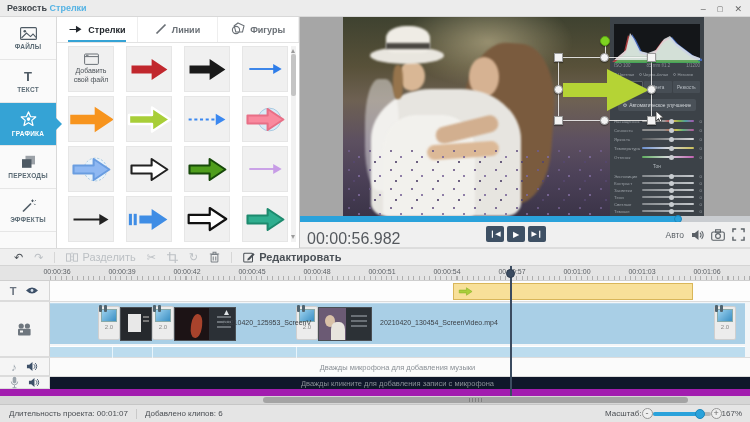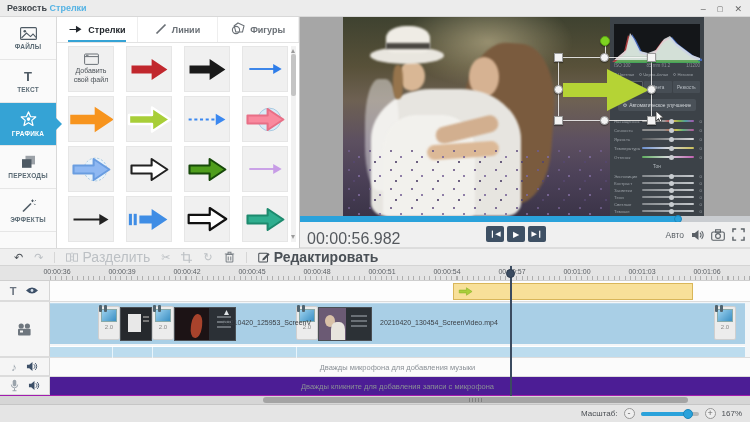--- a/index.html
+++ b/index.html
@@ -99,35 +99,35 @@
 #navbtns{position:absolute;left:186px;top:4px;display:flex;gap:3px}
 .navbtn{width:18px;height:16px;background:#3e5064;color:#fff;border-radius:2px;font-size:6px;display:flex;align-items:center;justify-content:center;cursor:pointer}
 #prev-right{position:absolute;right:5px;top:6px;display:flex;align-items:center;gap:7px;color:#5a6066}
 #auto-lbl{font-size:8.5px;cursor:pointer}
 #prev-right svg{cursor:pointer}
 
 #toolbar{position:absolute;left:0;top:248px;width:750px;height:18px;background:#efefef;border-top:1px solid #dcdcdc;border-bottom:1px solid #d4d4d4;display:flex;align-items:center;gap:11px;padding-left:14px}
 .tb{font-size:11px;line-height:1;cursor:pointer;display:flex;align-items:center;gap:4px}
 .tb.dis{color:#bcc0c4;cursor:default}
 .tb.en{color:#4a5056}
-.tb .tlabel{font-size:14px}
+.tb .tlabel{font-size:11px}
 .tbsep{width:1px;height:11px;background:#d6d6d6}
 #save-btn{position:absolute;right:3px;top:249px;width:87px;height:16px;background:linear-gradient(180deg,#33bb33,#28a428);border:1px solid #1f8f1f;border-radius:2px;color:#fff;font-size:8px;font-weight:bold;display:flex;align-items:center;justify-content:center;cursor:pointer;z-index:4}
 
 #ruler{position:absolute;left:0;top:266px;width:750px;height:15px;background:#e4e4e4;border-bottom:1px solid #cfcfcf}
 #ruler-ticks{position:absolute;left:50px;right:0;bottom:0;height:4px;background:repeating-linear-gradient(90deg,#aeaeae 0 1px,transparent 1px 5.42px)}
 .rlabel{position:absolute;top:2px;transform:translateX(-50%);font-size:7px;color:#5a5e63}
 
 #tracks{position:absolute;left:0;top:281px;width:750px;height:115px;background:#f7f7f7}
 .trow{position:absolute;left:0;width:750px}
 .thead{position:absolute;left:0;top:0;width:50px;height:100%;background:#f5f5f5;border-right:1px solid #d5d5d5;border-bottom:1px solid #dcdcdc;display:flex;align-items:center;justify-content:center;gap:9px}
 #row-text{top:0;height:21px;background:#fdfdfd;border-bottom:1px solid #dcdcdc}
 #row-video{top:21px;height:56px;background:#f3f6f8;border-bottom:1px solid #dcdcdc}
 #row-music{top:77px;height:19px;background:#fbfbfb;border-bottom:1px solid #dcdcdc}
-#row-mic{top:96px;height:19px;background:#4c1d95;border-bottom:1px solid #a21caf}
+#row-mic{top:96px;height:19px;background:#0f172a;border-bottom:7px solid #a21caf}
 .ticon{font-weight:bold;font-size:11px;color:#6b7480}
 #vstrip{position:absolute;left:50px;top:1px;width:695px;height:41px;background:#a9cfe6;border-top:1px solid #bcd9ec}
 #astrip{position:absolute;left:50px;top:44px;width:695px;height:11px;background:#bcdcee;border-top:1px solid #fff}
 .asep{position:absolute;top:0;width:1px;height:11px;background:#e8f4fb}
 .clipthumb{position:absolute;top:3px;height:34px;cursor:pointer;border:1px solid #4a4f54;overflow:hidden}
 .trans{position:absolute;top:2px;width:22px;height:34px;background:#ececec;border:1px solid #cfcfcf;border-radius:2px;cursor:pointer;text-align:center}
 .trans .tthumb{margin:2px auto 0;width:16px;height:13px;background:linear-gradient(135deg,#9ed2ef,#3a8fc4);border:1px solid #8aa}
 .trans .tnum{font-size:6px;color:#8a8a8a;margin-top:2px}
 .bars{position:absolute;top:-1px;display:flex;gap:2px}
 .bars i{display:block;width:3px;height:7px;background:#51646f;border-radius:1px}
@@ -136,21 +136,21 @@
 .hint{position:absolute;left:50px;width:695px;height:100%;display:flex;align-items:center;justify-content:center;font-size:7.5px;color:#8a9096;cursor:pointer}
 #playhead-line{position:absolute;left:510px;top:266px;width:1.5px;height:130px;background:#3b4b60;z-index:6;cursor:ew-resize}
 #playhead-knob{position:absolute;left:506px;top:269px;width:9px;height:9px;border-radius:50%;background:#3b4b60;border:1px solid #2c3a4c;z-index:7;cursor:ew-resize}
 
 #hscroll{position:absolute;left:0;top:396px;width:750px;height:8px;background:#d6d6d6}
 #hthumb{position:absolute;left:263px;top:1px;width:425px;height:6px;background:#a4a4a4;border-radius:3px}
 #hgrip{position:absolute;left:50%;top:1px;margin-left:-7px;width:14px;height:4px;background:repeating-linear-gradient(90deg,#7f7f7f 0 1px,transparent 1px 3px)}
 #statusbar{position:absolute;left:0;top:404px;width:750px;height:18px;background:#e5e5e5;border-top:1px solid #c6c6c6;display:flex;align-items:center;font-size:8px;color:#4a4e53}
 #statusbar .sep{width:1px;height:10px;background:#c9c9c9;margin:0 8px}
 #status-left{display:flex;align-items:center;margin-left:9px}
-#status-right{position:absolute;right:8px;display:flex;align-items:center;gap:6px}
+#status-right{position:absolute;right:8px;display:flex;align-items:center;gap:0}
 .zbtn{width:11px;height:11px;border:1px solid #969696;border-radius:50%;color:#6a6a6a;font-size:9px;line-height:9px;text-align:center;cursor:pointer;background:#efefef}
 #zoom-slider{position:relative;width:58px;height:4px;background:#b9b9b9;border-radius:2px;cursor:pointer}
 #zoom-fill{position:absolute;left:0;top:0;height:4px;width:80%;background:#2aa2db;border-radius:2px}
 #zoom-thumb{position:absolute;left:74%;top:-3px;width:10px;height:10px;border-radius:50%;background:#2aa2db;border:1px solid #1d86ba}
 svg{overflow:visible}
 </style>
 </head>
 <body>
 
 <div id="app">
@@ -679,20 +679,25 @@
   <div id="playhead-line"></div>
   <div id="playhead-knob"></div>
 
   <div id="hscroll">
     <div id="hthumb">
         <div id="hgrip"></div>
       </div>
   </div>
 
   <div id="statusbar">
+    <div id="status-left">
+      <span>Длительность проекта:</span>&nbsp;<span>00:01:07</span>
+      <span class="sep"></span>
+      <span>Добавлено клипов:</span>&nbsp;<span>6</span>
+    </div>
     <div id="status-right">
       <span>Масштаб:</span>
       <span class="zbtn">-</span>
       <div id="zoom-slider">
         <div id="zoom-fill"></div>
         <div id="zoom-thumb"></div>
       </div>
       <span class="zbtn">+</span>
       <span>167%</span>
     </div>

